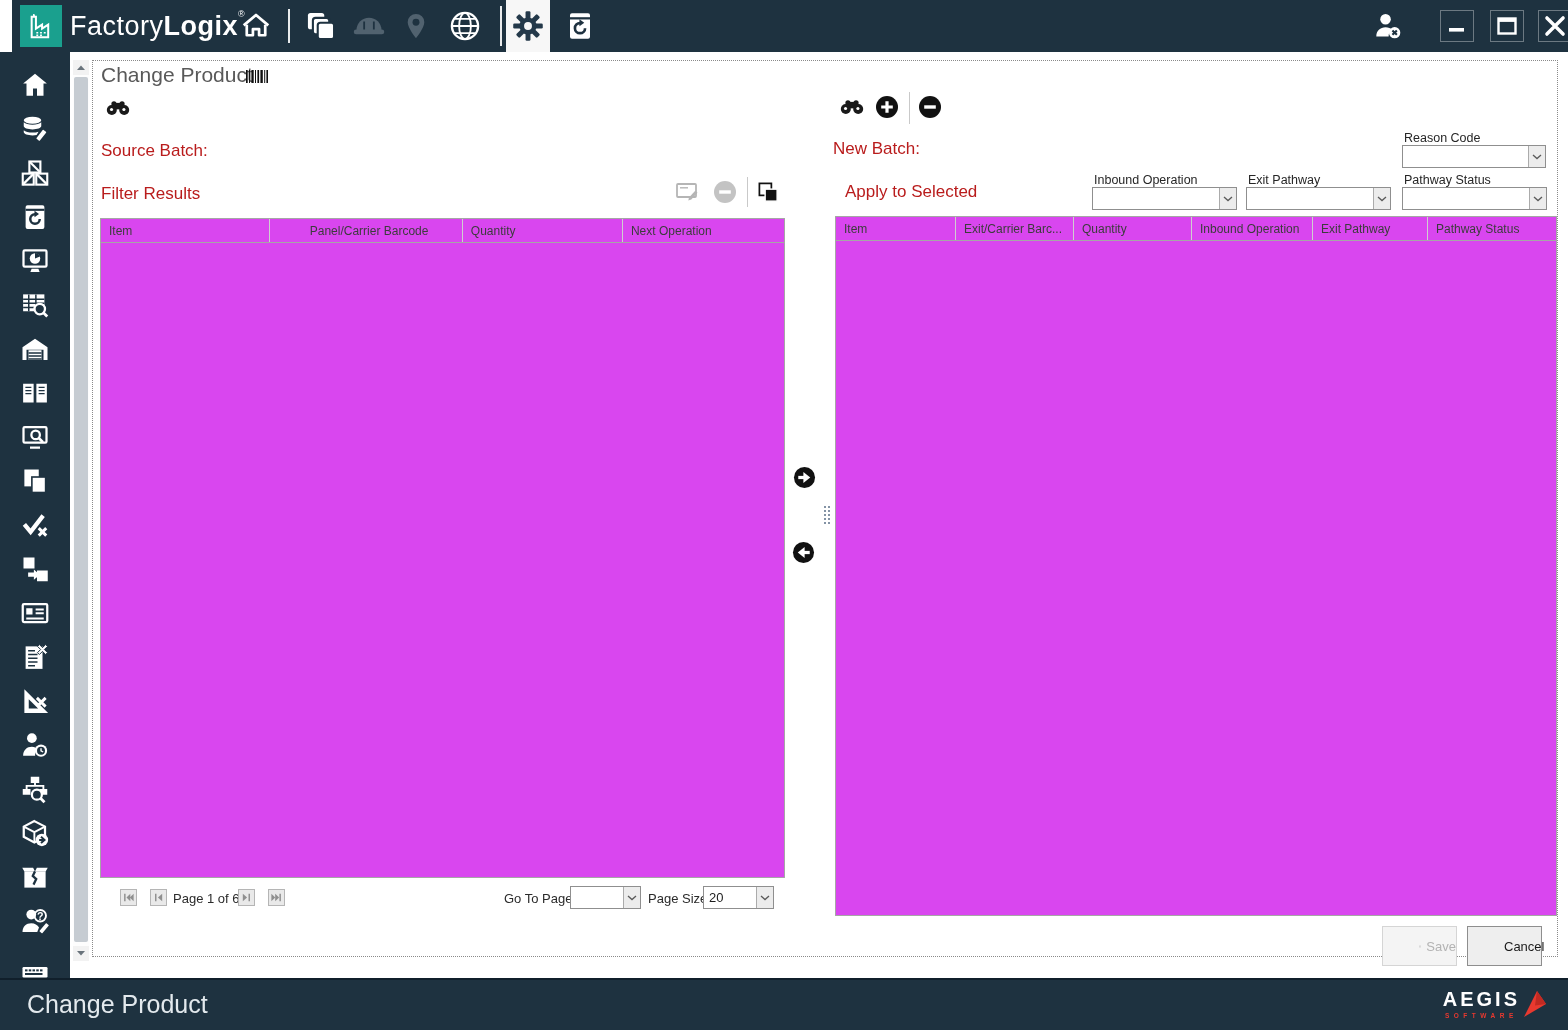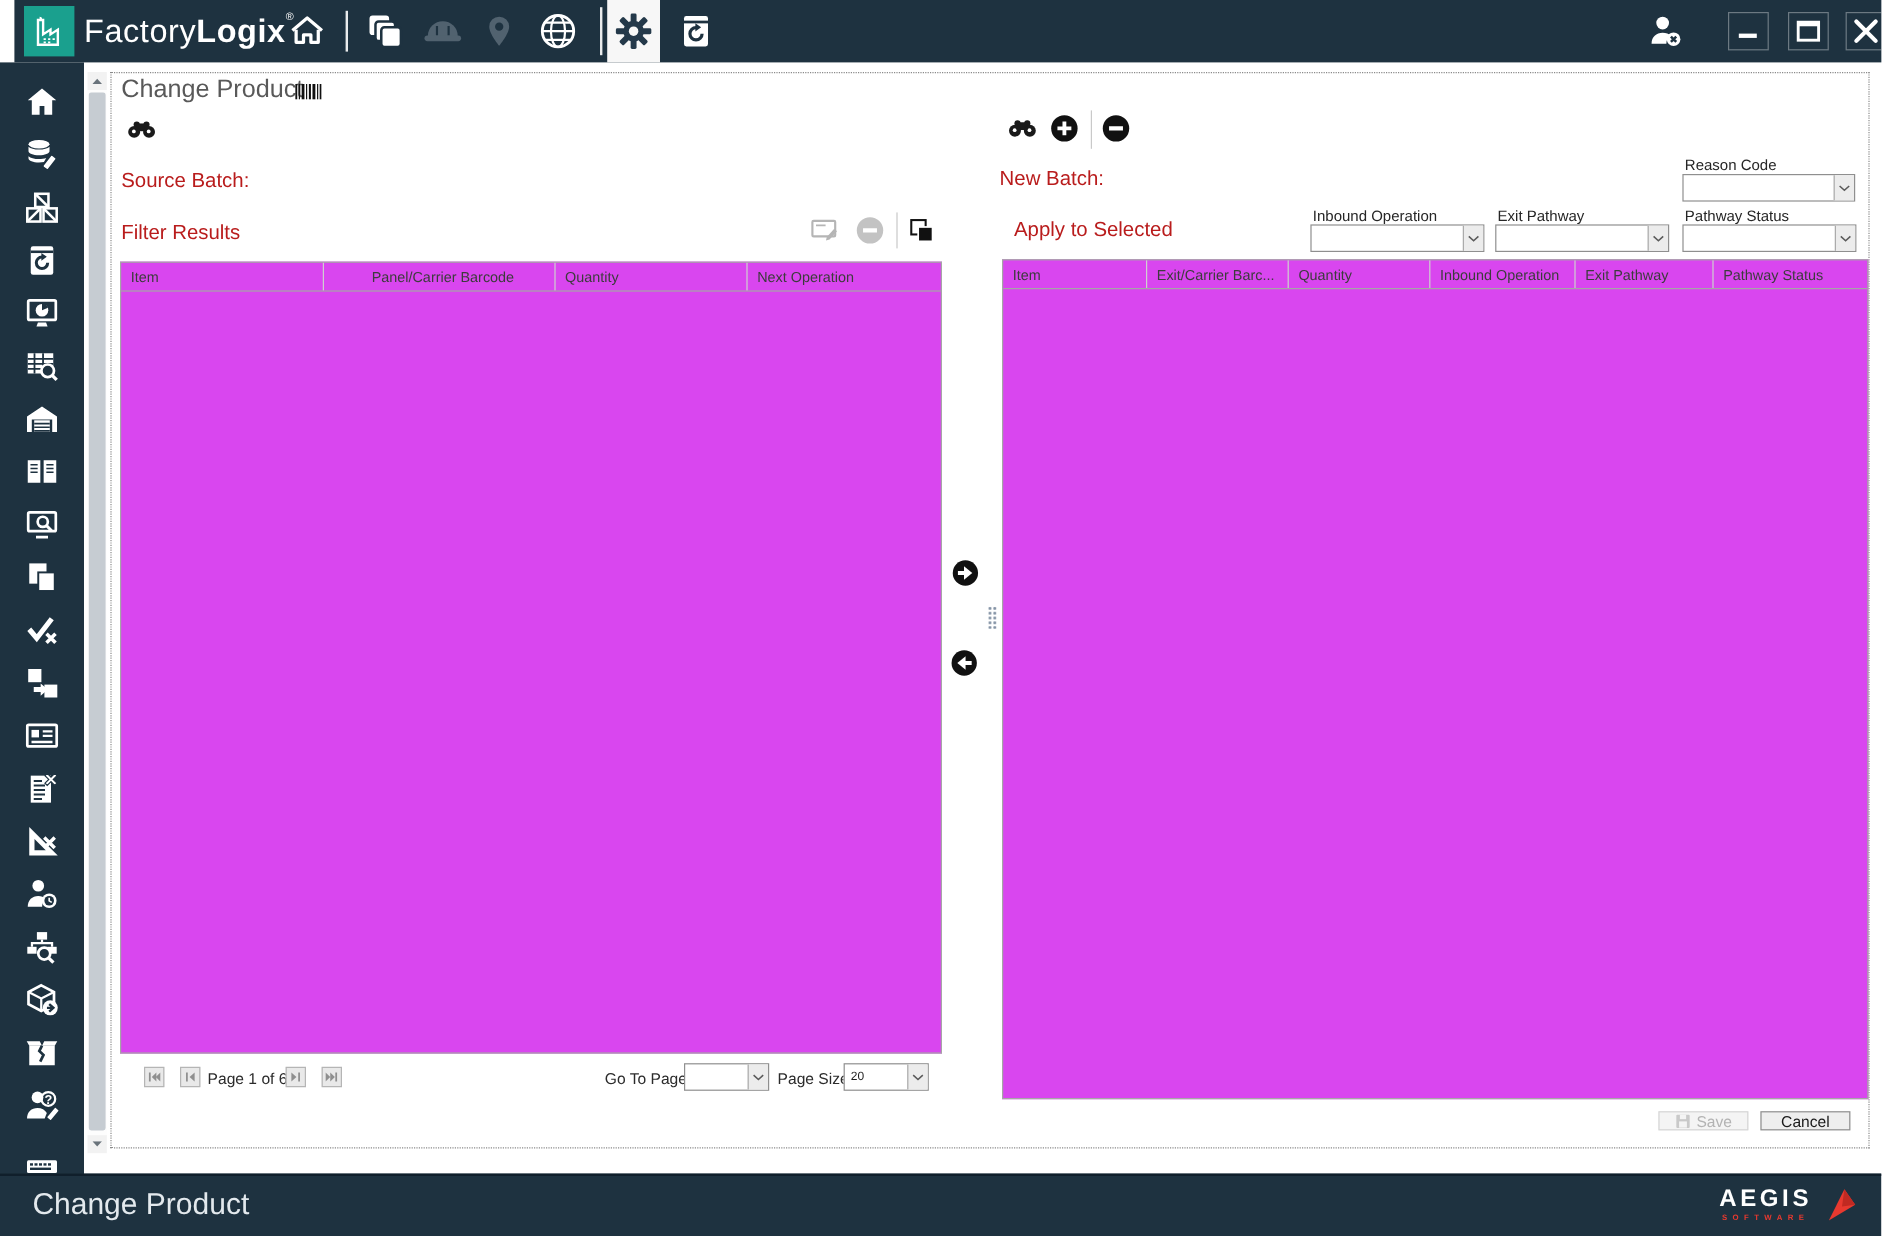--- a/index.html
+++ b/index.html
@@ -46,41 +46,41 @@
   .tbl-body { width:100%; }
 
   #tblL .c:nth-child(1){width:177px;} #tblL .c:nth-child(2){width:169px;margin-left:32px;}
   #tblL .c:nth-child(3){width:168px;} #tblL .c:nth-child(4){width:169px;}
   #tblR .c:nth-child(1){width:120px;} #tblR .c:nth-child(2){width:118px;}
   #tblR .c:nth-child(3){width:118px;} #tblR .c:nth-child(4){width:121px;}
   #tblR .c:nth-child(5){width:115px;} #tblR .c:nth-child(6){width:128px;}
 
   
   .combo { position:absolute; height:23px; background:#fff; border:1px solid #8f8f8f; display:flex; align-items:center; cursor:pointer; }
-  .combo-val { flex:1; font-size:10px; color:#1c1c1c; padding-left:5px; overflow:hidden; white-space:nowrap; }
+  .combo-val { flex:1; font-size:13px; color:#1c1c1c; padding-left:5px; overflow:hidden; white-space:nowrap; }
   .combo-btn { width:17px; height:100%; background:#ececec; border-left:1px solid #ababab; display:flex; align-items:center; justify-content:center; }
 
   
   .pg-btn { position:absolute; width:17px; height:17px; background:#e9e9e9; border:1px solid #b5b5b5; display:flex; align-items:center; justify-content:center; cursor:pointer; }
   .pg-text { position:absolute; font-size:13px; color:#2b2b2b; white-space:nowrap; }
 
   
-  .btn { position:absolute; width:75px; height:16px; font-size:13px; display:flex; align-items:center; justify-content:center; gap:5px; cursor:pointer; }
+  .btn { position:absolute; width:75px; height:40px; font-size:13px; display:flex; align-items:center; gap:5px; cursor:pointer;padding-left:36px; }
   .btn.disabled { background:#f4f4f4; border:1px solid #d5d5d5; color:#b3b3b3; cursor:default; }
   .btn.normal { background:#eee; border:1px solid #8e8e8e; color:#1a1a1a; }
 
   
   .grip { position:absolute; left:823px; top:505px; width:8px; height:19px; cursor:row-resize;
           background-image:radial-gradient(circle, #8493a5 1px, transparent 1.4px);
           background-size:4px 4px; }
 
   
   .statusbar { position:absolute; left:0; top:978px; width:1568px; height:52px; background:#1e3240; border-top:2px solid #101f2b; }
   .status-title { position:absolute; left:27px; top:10px; font-size:25px; font-weight:300; color:#e3e9ed; }
-  .brand { position:absolute; right:20px; top:8px; display:flex; align-items:center; gap:12px; }
+  .brand { position:absolute; right:20px; top:8px; display:flex; align-items:center; gap:2px; }
   .brand-txt { display:flex; flex-direction:column; align-items:center; }
   .brand-name { font-size:20px; font-weight:700; color:#fff; letter-spacing:3px; }
   .brand-sub { font-size:6.5px; font-weight:700; color:#e8392f; letter-spacing:4.5px; margin-top:1px; }
 </style>
 </head>
 <body>
 
 <div id="app">
 
   <div class="titlebar">

